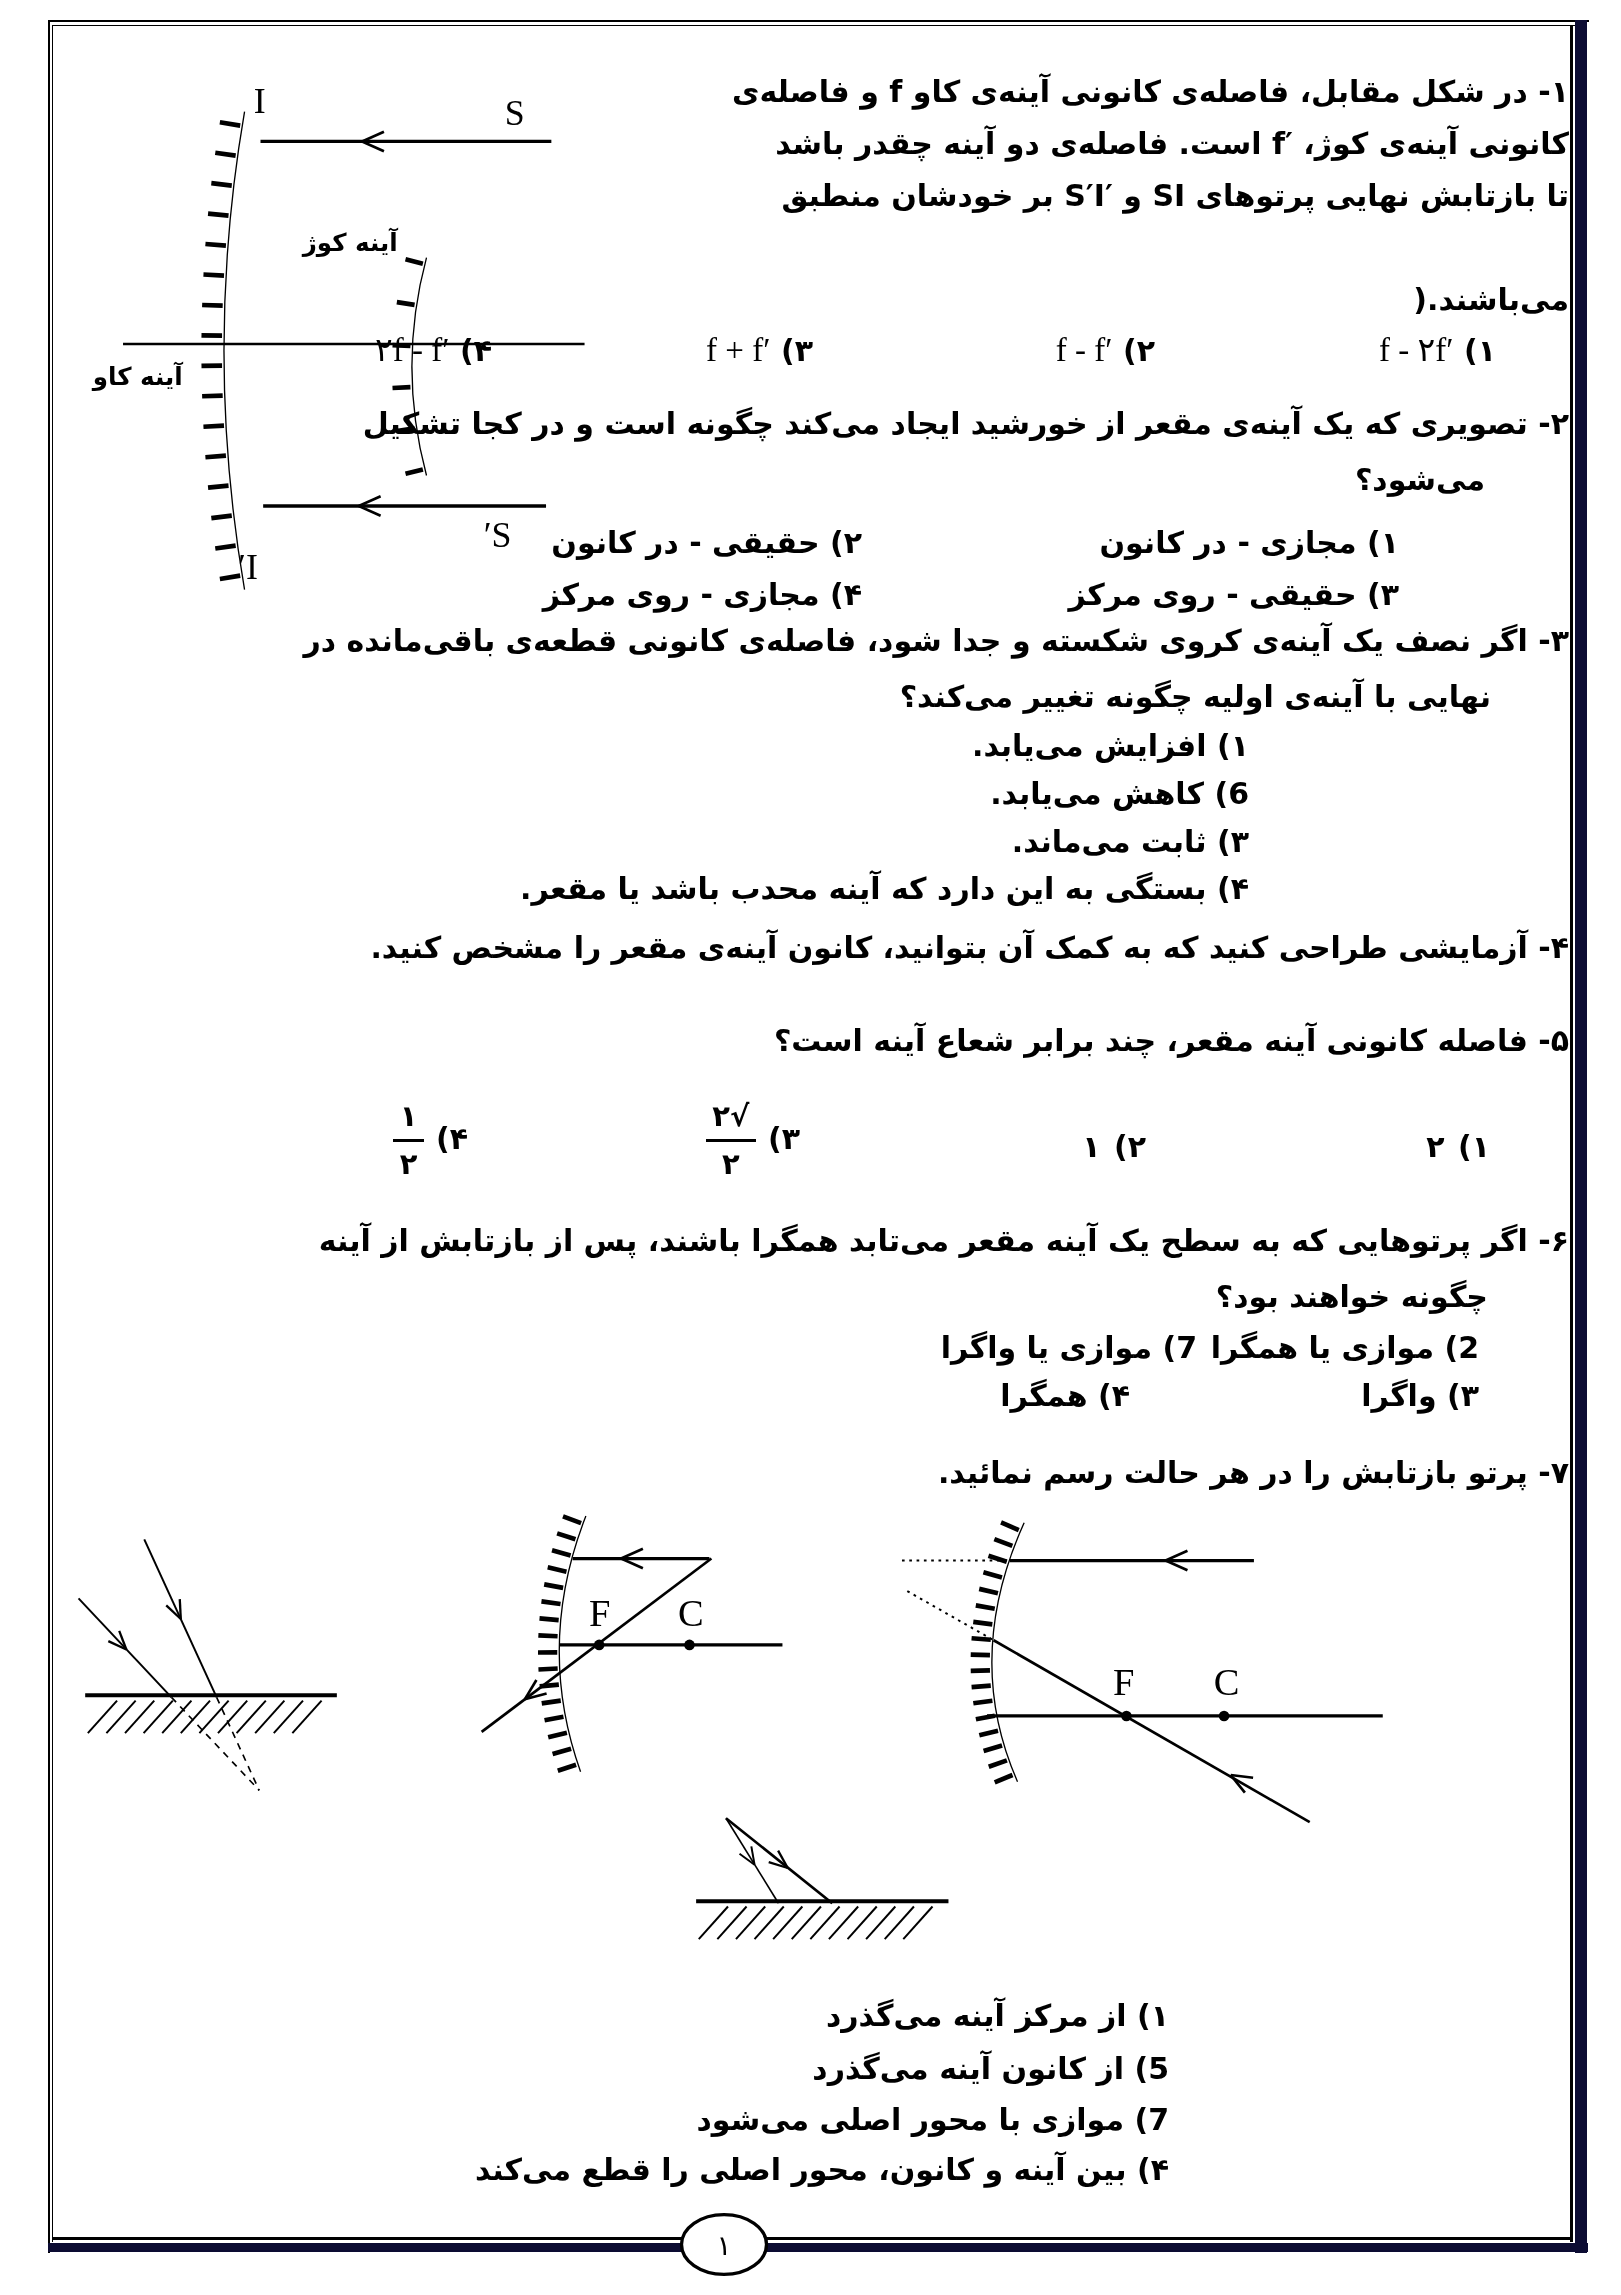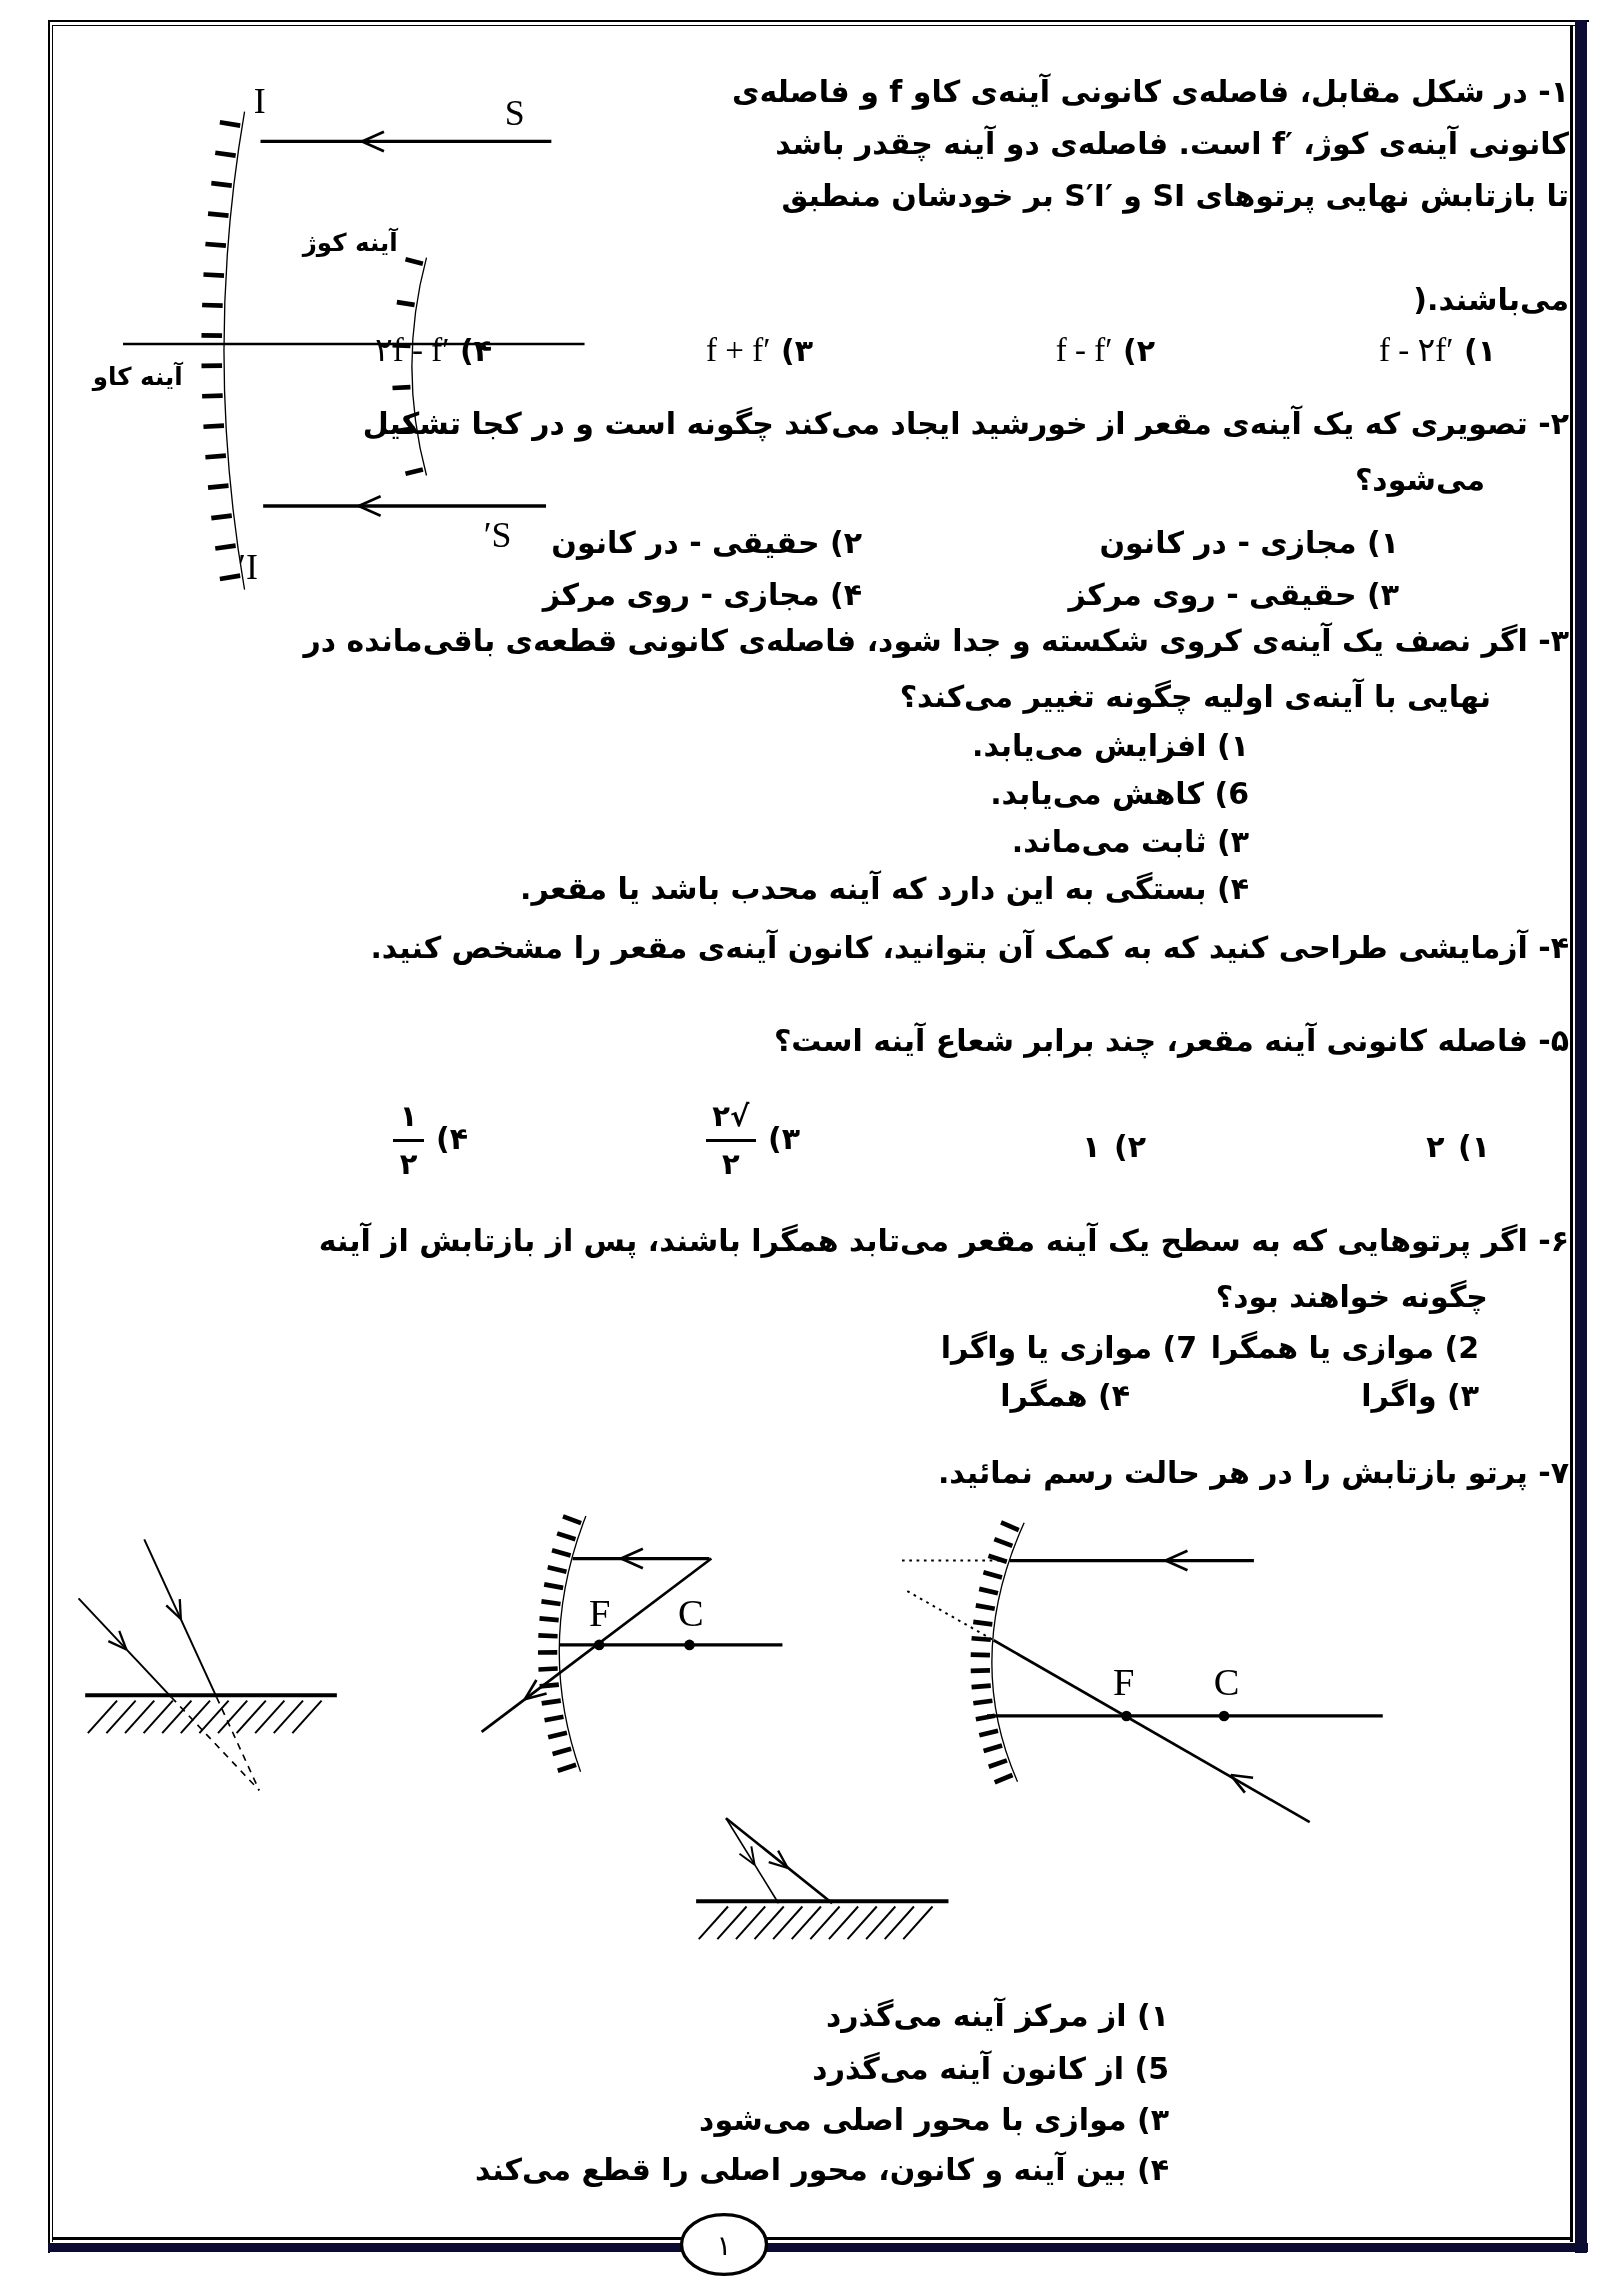--- a/index.html
+++ b/index.html
@@ -79,21 +79,21 @@
   <div class="ln" style="top:1279px;right:134px">چگونه خواهند بود؟</div>
   <div class="opt" style="top:1330px;right:143px">2) موازی یا همگرا</div>
   <div class="opt" style="top:1330px;right:425px">7) موازی یا واگرا</div>
   <div class="opt" style="top:1378px;right:143px">۳) واگرا</div>
   <div class="opt" style="top:1378px;right:492px">۴) همگرا</div>
 
   <div class="ln" style="top:1455px">۷- پرتو بازتابش را در هر حالت رسم نمائید.</div>
 
   <div class="opt" style="top:1998px;right:453px">۱) از مرکز آینه می‌گذرد</div>
   <div class="opt" style="top:2051px;right:453px">5) از کانون آینه می‌گذرد</div>
-  <div class="opt" style="top:2102px;right:453px">۳) موازی با محور اصلی می‌شود</div>
+  <div class="opt" style="top:2102px;right:453px">7) موازی با محور اصلی می‌شود</div>
   <div class="opt" style="top:2152px;right:453px">۴) بین آینه و کانون، محور اصلی را قطع می‌کند</div>
 
   <svg class="overlay" width="1622" height="2295" viewBox="0 0 2442 3456">
     <g id="fig1">
         <path d="M 368 168 Q 306 528 368 888" fill="none" stroke="#000" stroke-width="2"></path>
         <line x1="361.43015579918455" y1="189.12057508882356" x2="330.82856572409156" y2="184.16651767333352" stroke="#000" stroke-width="7"></line>
         <line x1="354.6032338929506" y1="234.3031715557542" x2="323.9039213052919" y2="229.99594429854795" stroke="#000" stroke-width="7"></line>
         <line x1="348.7515140267997" y1="279.48632806541536" x2="317.96768993336036" y2="275.83171807470757" stroke="#000" stroke-width="7"></line>
         <line x1="343.87502896342016" y1="324.6699650111802" x2="313.02024291876114" y2="321.67293679337564" stroke="#000" stroke-width="7"></line>
         <line x1="339.97380658745925" y1="369.85399958914024" x2="309.06189628750116" y2="367.5186620102567" stroke="#000" stroke-width="7"></line>

